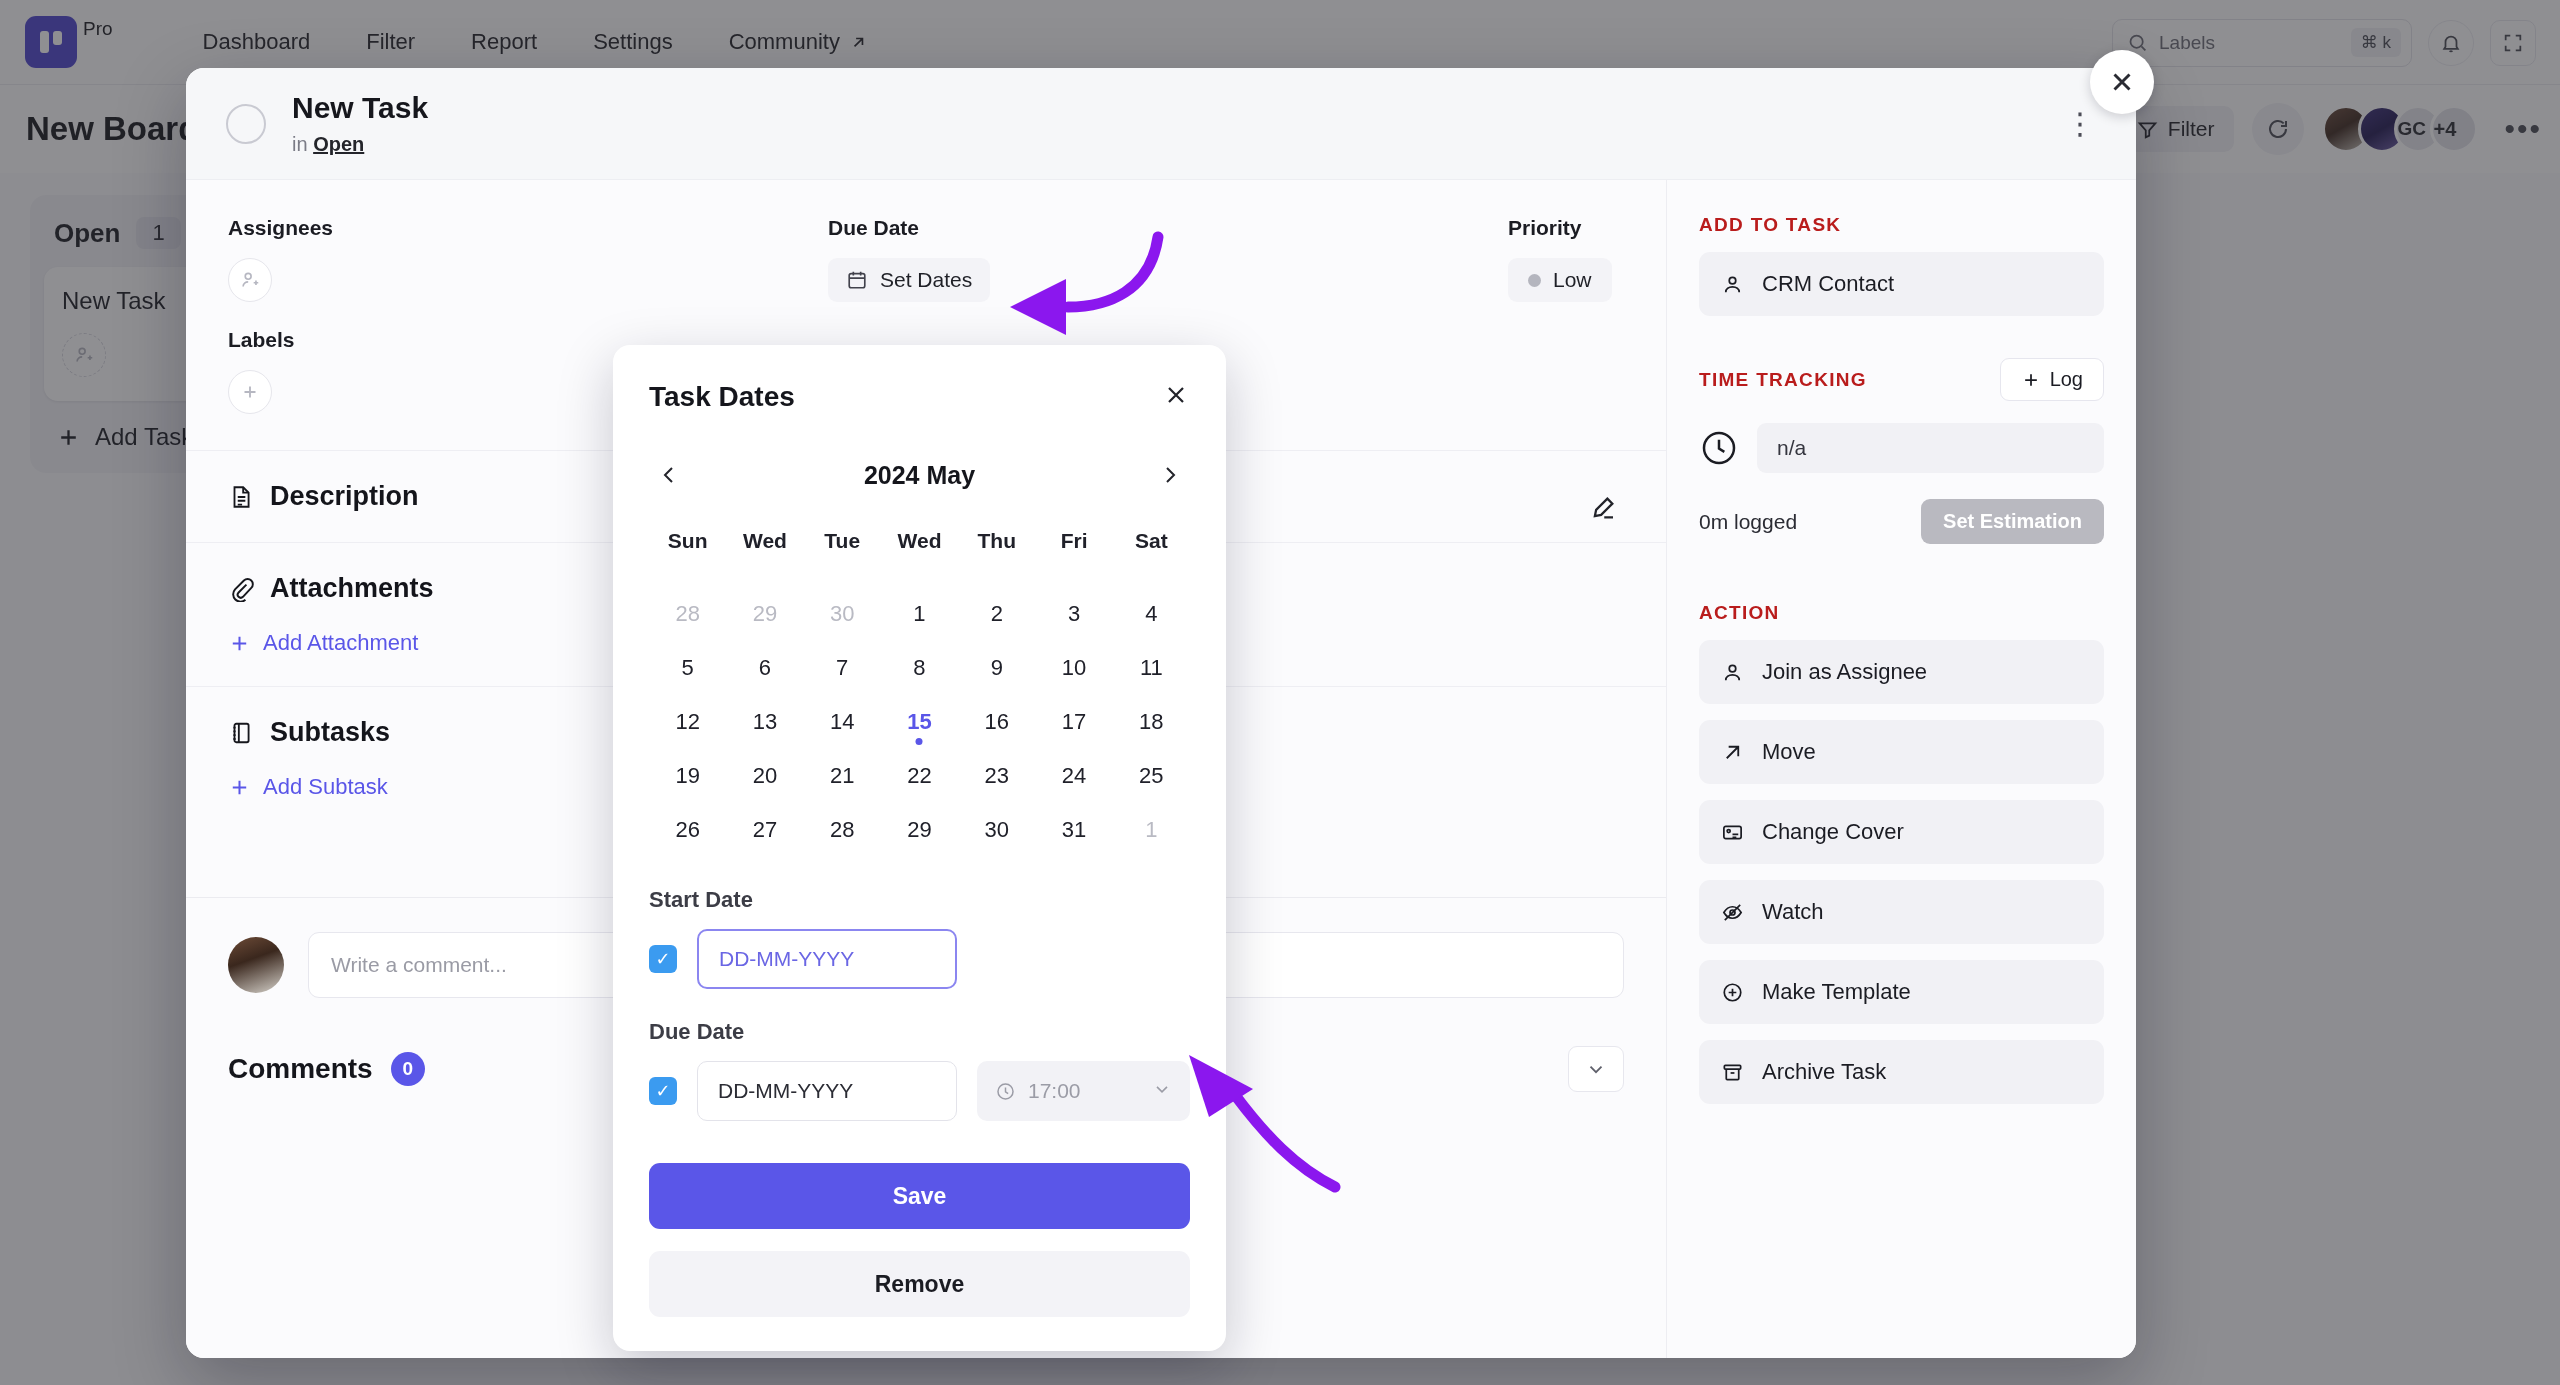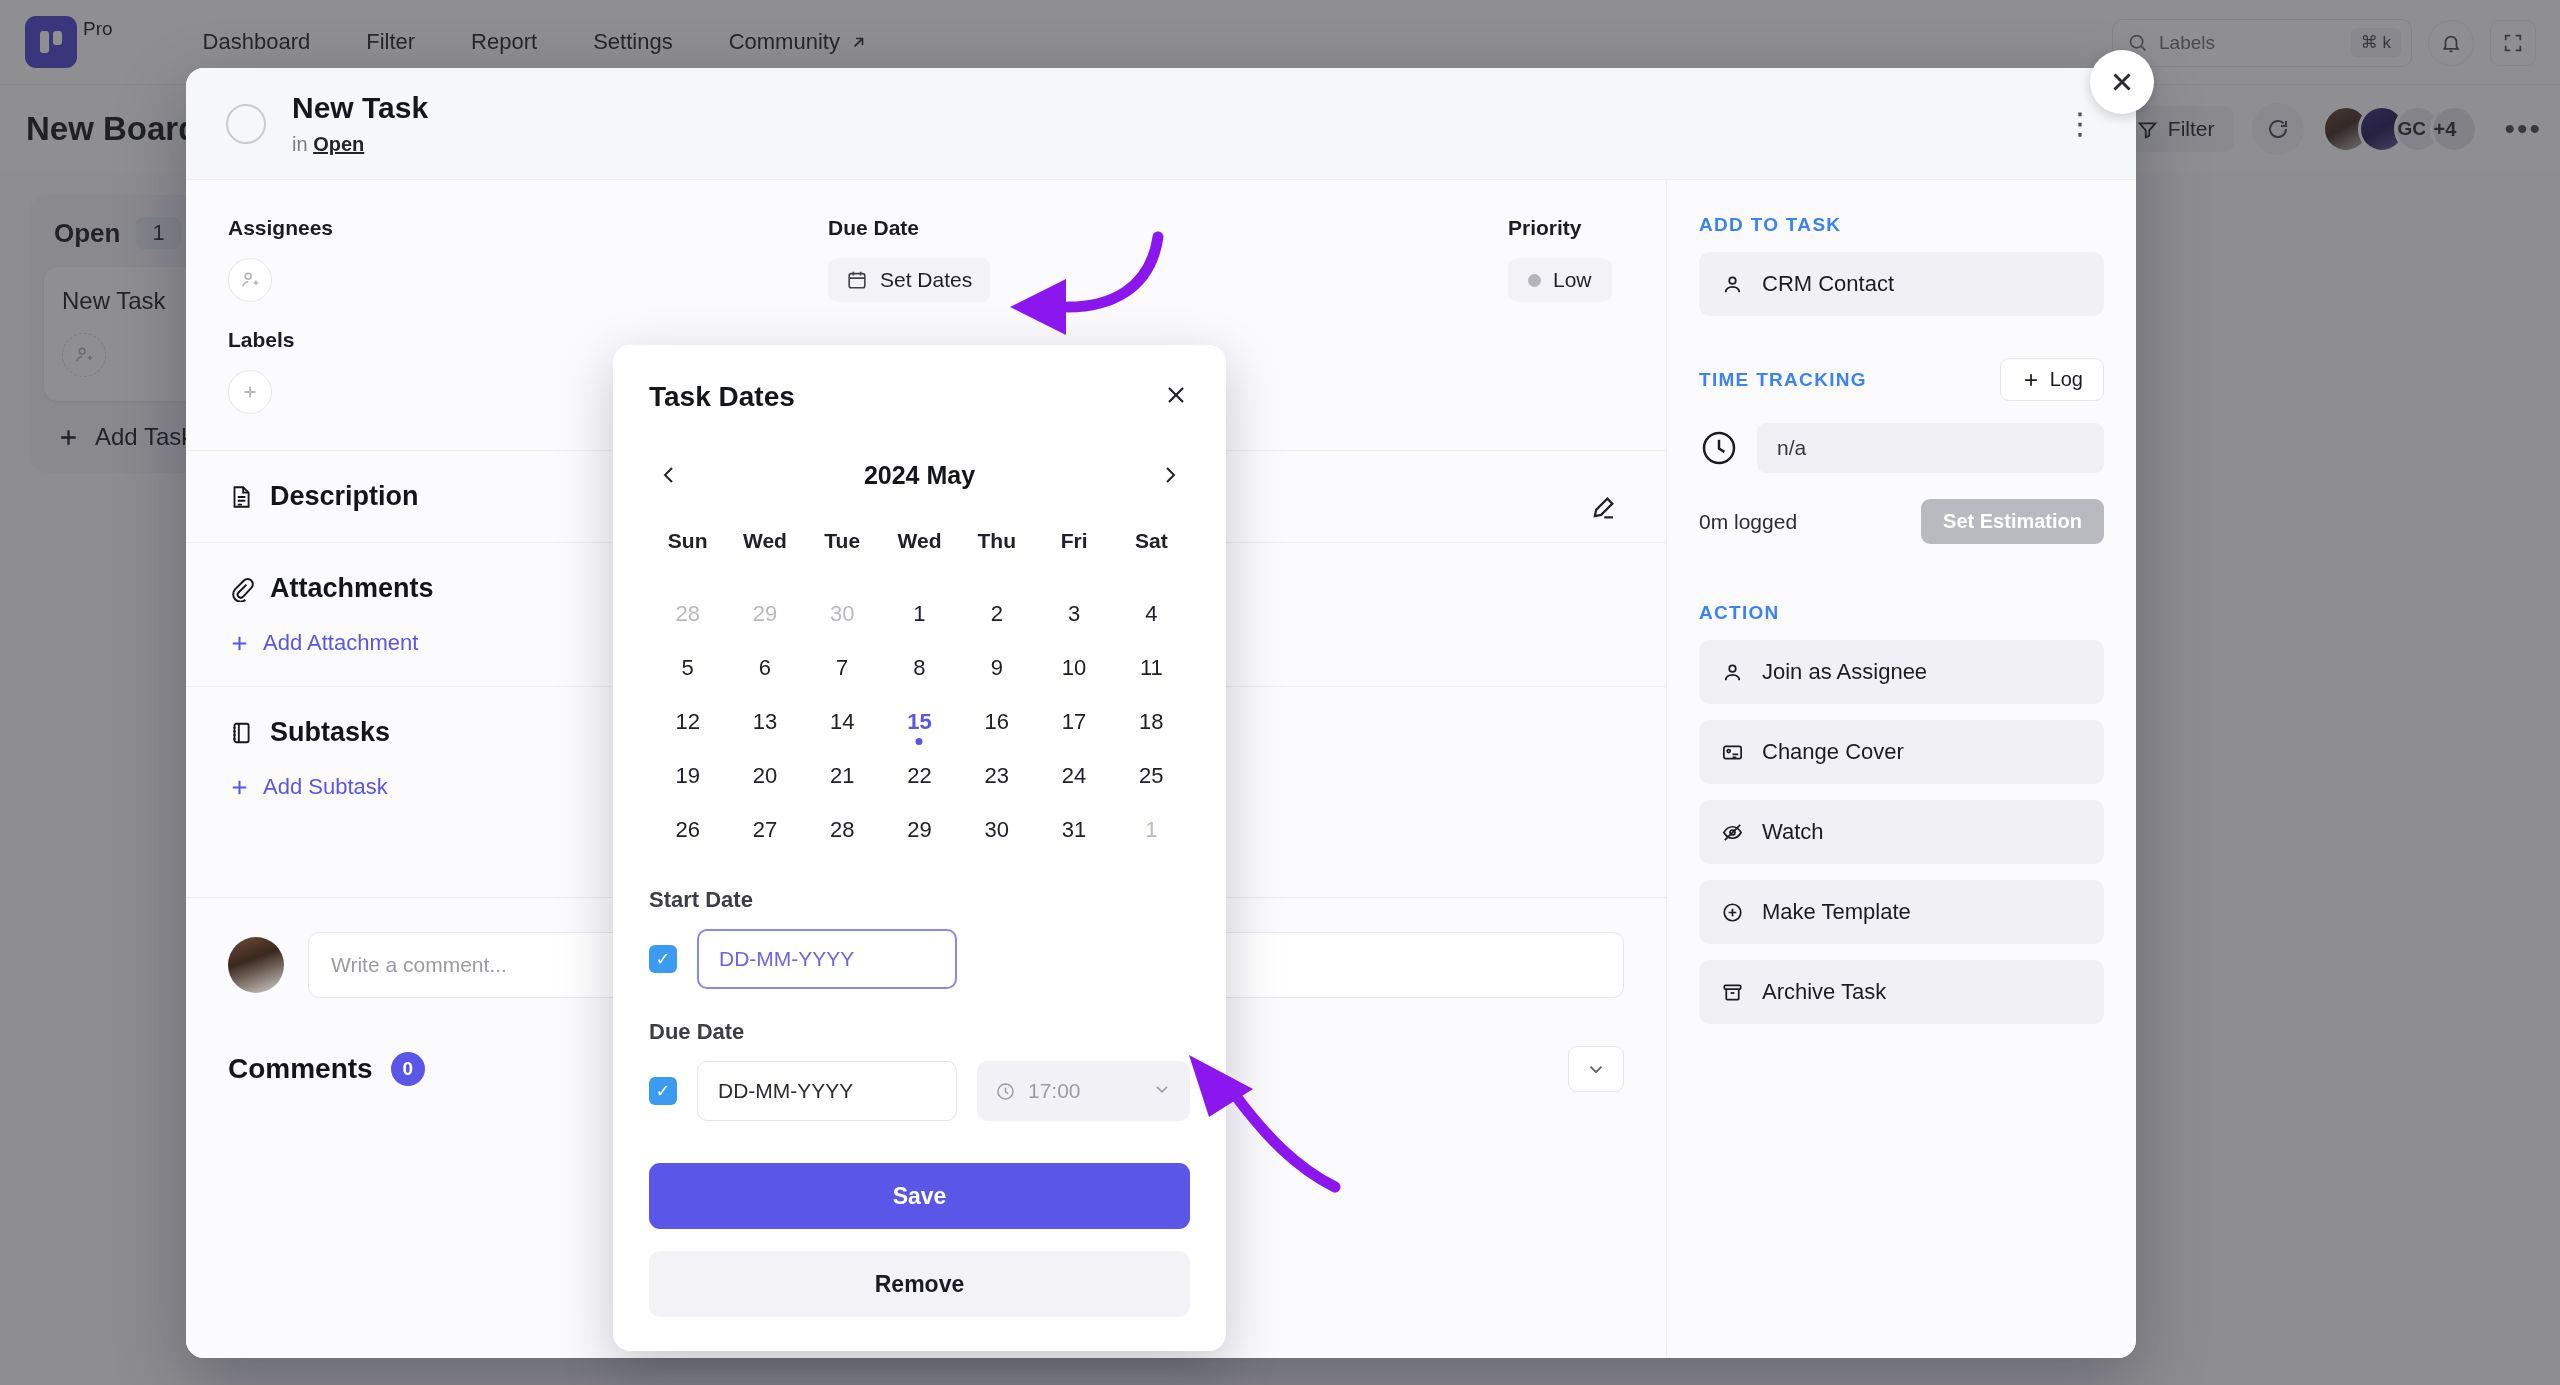--- a/index.html
+++ b/index.html
@@ -161,21 +161,21 @@
      font-size: 21px; color: #9a9ba5; }
 
   .comments-foot { display:flex; align-items:center; gap: 18px; padding: 48px 42px 0 42px; }
   .comments-foot h3 { font-size: 28px; font-weight: 700; color:#15161c; }
   .cnt-badge { background:#5a56e8; color:#fff; border-radius: 50%; width: 34px; height:34px;
       display:flex; align-items:center;justify-content:center; font-size:19px; font-weight:600;}
   .chev-box { margin-left:auto; width: 56px; height: 46px; border:1px solid #e7e7ee;
      border-radius: 9px; display:flex;align-items:center;justify-content:center;background:#fff;}
 
   
-  .side-label { font-size: 19px; font-weight: 700; color: #3b82f6; letter-spacing: 1.3px; }
+  .side-label { font-size: 19px; font-weight: 700; color: #b91c1c; letter-spacing: 1.3px; }
   .side-item {
     display:flex; align-items:center; gap: 18px; background:#f1f1f5; border-radius: 11px;
     padding: 19px 22px; font-size: 22px; color: #1b1c23; margin-top: 16px;
   }
   .side-head-row { display:flex; align-items:center; justify-content:space-between; margin-top: 42px; }
   .log-btn { display:flex; align-items:center; gap: 9px; border:1px solid #e6e6ee; background:#fff;
     border-radius: 9px; padding: 9px 20px; font-size: 20px; color:#1b1c23;}
   .time-row { display:flex; align-items:center; gap: 18px; margin-top: 22px; }
   .time-bar { flex:1; background:#f1f1f5; border-radius: 9px; padding: 13px 20px;
     font-size: 21px; color:#35363f;}
@@ -517,20 +517,26 @@
         </div>
 
         <div class="side-label" style="margin-top:58px;">ACTION</div>
 
         <div class="side-item">
           <svg width="23" height="23" viewBox="0 0 24 24" fill="none" stroke="#1b1c23" stroke-width="1.8">
               <circle cx="12" cy="8" r="3.4"></circle>
               <path d="M5 20c0-3.6 3.1-5.6 7-5.6s7 2 7 5.6"></path>
             </svg>
           <span>Join as Assignee</span>
+        </div>
+        <div class="side-item">
+          <svg width="23" height="23" viewBox="0 0 24 24" fill="none" stroke="#1b1c23" stroke-width="1.9">
+              <path d="M6 18 18 6M8 6h10v10"></path>
+            </svg>
+          <span>Move</span>
         </div>
         <div class="side-item">
           <svg width="23" height="23" viewBox="0 0 24 24" fill="none" stroke="#1b1c23" stroke-width="1.8">
               <rect x="3" y="5.5" width="18" height="13" rx="2"></rect>
               <circle cx="8" cy="10.5" r="1.6"></circle>
               <path d="M12 14h6M12 17h4"></path>
             </svg>
           <span>Change Cover</span>
         </div>
         <div class="side-item">

